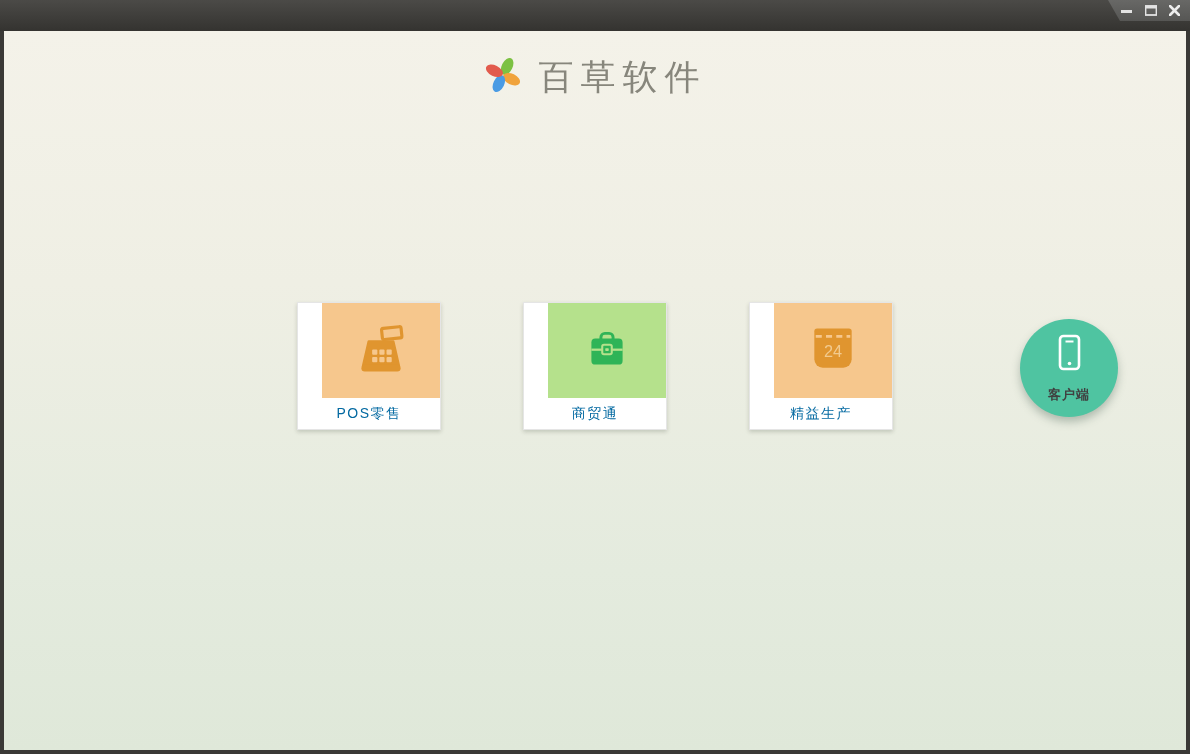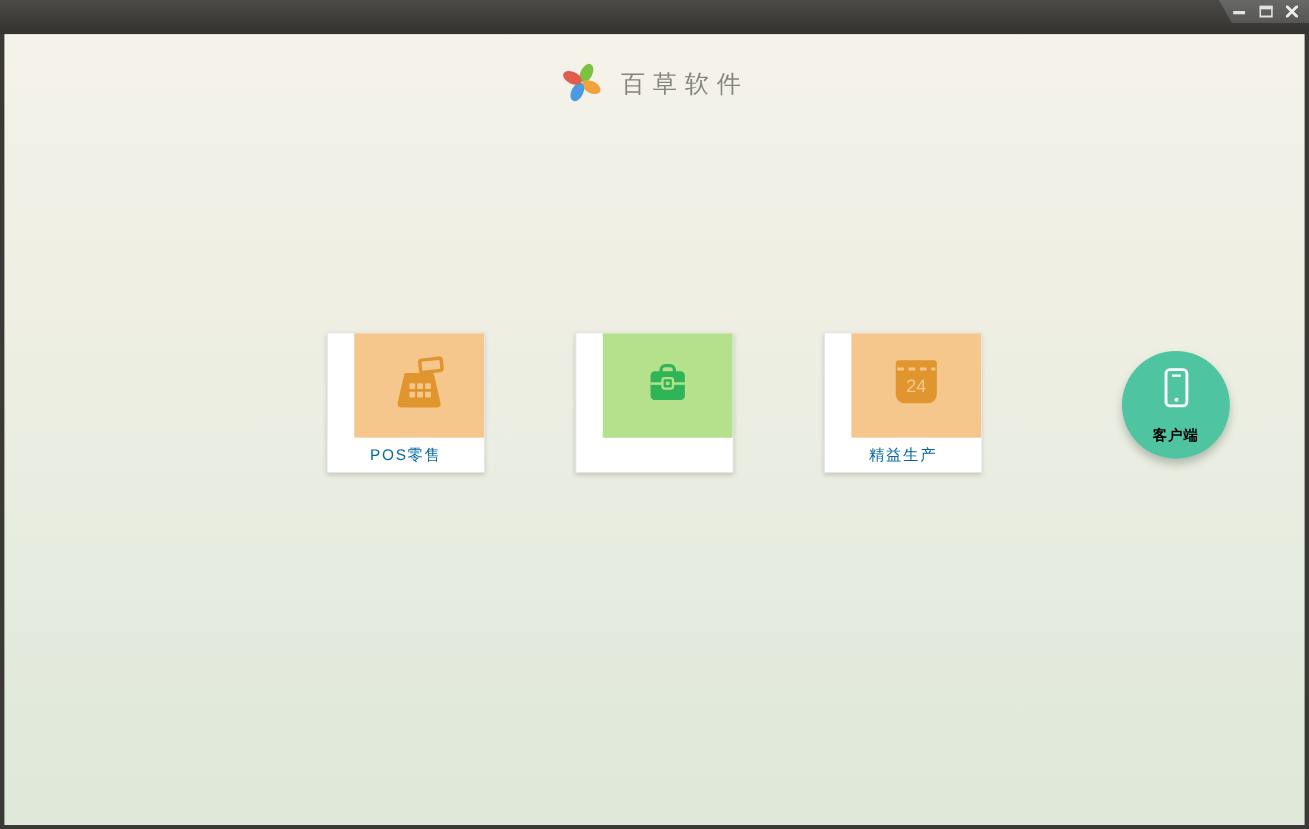--- a/index.html
+++ b/index.html
@@ -37,21 +37,21 @@
     margin:0 4px 4px 4px;
     background:linear-gradient(#f4f2e9 0%, #efefe4 35%, #e4ebde 75%, #dfe8d9 100%);
     overflow:hidden;
   }
   .brand {
     position:absolute; top:25px; left:0; right:0;
     display:flex; align-items:center; justify-content:center; gap:17px;
   }
   .brand-title {
     font-family:"DejaVu Serif", serif;
-    font-size:22px; color:#87867c; letter-spacing:7px;
+    font-size:35px; color:#87867c; letter-spacing:7px;
     line-height:36px;
   }
   
   .tiles {
     position:absolute; top:271px; left:50%; transform:translateX(-50%);
     display:flex; gap:82px;
   }
   .tile {
     width:144px; height:128px;
     background:#fff;
@@ -75,21 +75,21 @@
   .client-circle {
     position:absolute; left:1016px; top:288px;
     width:98px; height:98px; border-radius:50%;
     background:#4fc4a1;
     box-shadow:0 5px 8px rgba(70,95,80,0.35);
     display:flex; flex-direction:column; align-items:center; justify-content:center;
     cursor:pointer;
   }
   .client-label {
     margin-top:6px;
-    font-size:13px; font-weight:bold; color:#000000; letter-spacing:1px;
+    font-size:13px; font-weight:bold; color:#404040; letter-spacing:1px;
   }
 </style>
 </head>
 <body>
 
 <div class="window">
 
   <div class="titlebar">
     <div class="controls-tray">
       <span class="winbtn">
@@ -164,20 +164,21 @@
           <span>
             <svg width="52" height="52" viewBox="0 0 60 60">
               <rect x="23" y="12" width="14" height="11" rx="4.5" fill="none" stroke="#2fb457" stroke-width="3.4"></rect>
               <rect x="12" y="18" width="36" height="30" rx="4.5" fill="#2fb457"></rect>
               <rect x="12" y="29.5" width="36" height="2.6" fill="#b5e18c"></rect>
               <rect x="24.5" y="25" width="11" height="11" rx="2" fill="#2fb457" stroke="#b5e18c" stroke-width="2.4"></rect>
               <rect x="28" y="29" width="4" height="3.2" rx="0.8" fill="#b5e18c"></rect>
             </svg>
           </span>
         </div>
+        <div class="tile-label">商贸通</div>
       </div>
 
       <div class="tile">
         <div class="tile-art orange">
           <span>
             <svg width="56" height="56" viewBox="0 0 60 60">
               <path d="M13,8 h34 a3,3 0 0 1 3,3 v30 a9,9 0 0 1 -9,9 h-22 a9,9 0 0 1 -9,-9 v-30 a3,3 0 0 1 3,-3 Z" fill="#e0952f"></path>
               <line x1="11.5" y1="16.5" x2="48.5" y2="16.5" stroke="#f6c78d" stroke-width="3" stroke-dasharray="6.5 4.5"></line>
               <text x="30" y="38.5" text-anchor="middle" font-size="17.5" font-family="Liberation Sans, sans-serif" fill="#f2ca8e">24</text>
             </svg>

